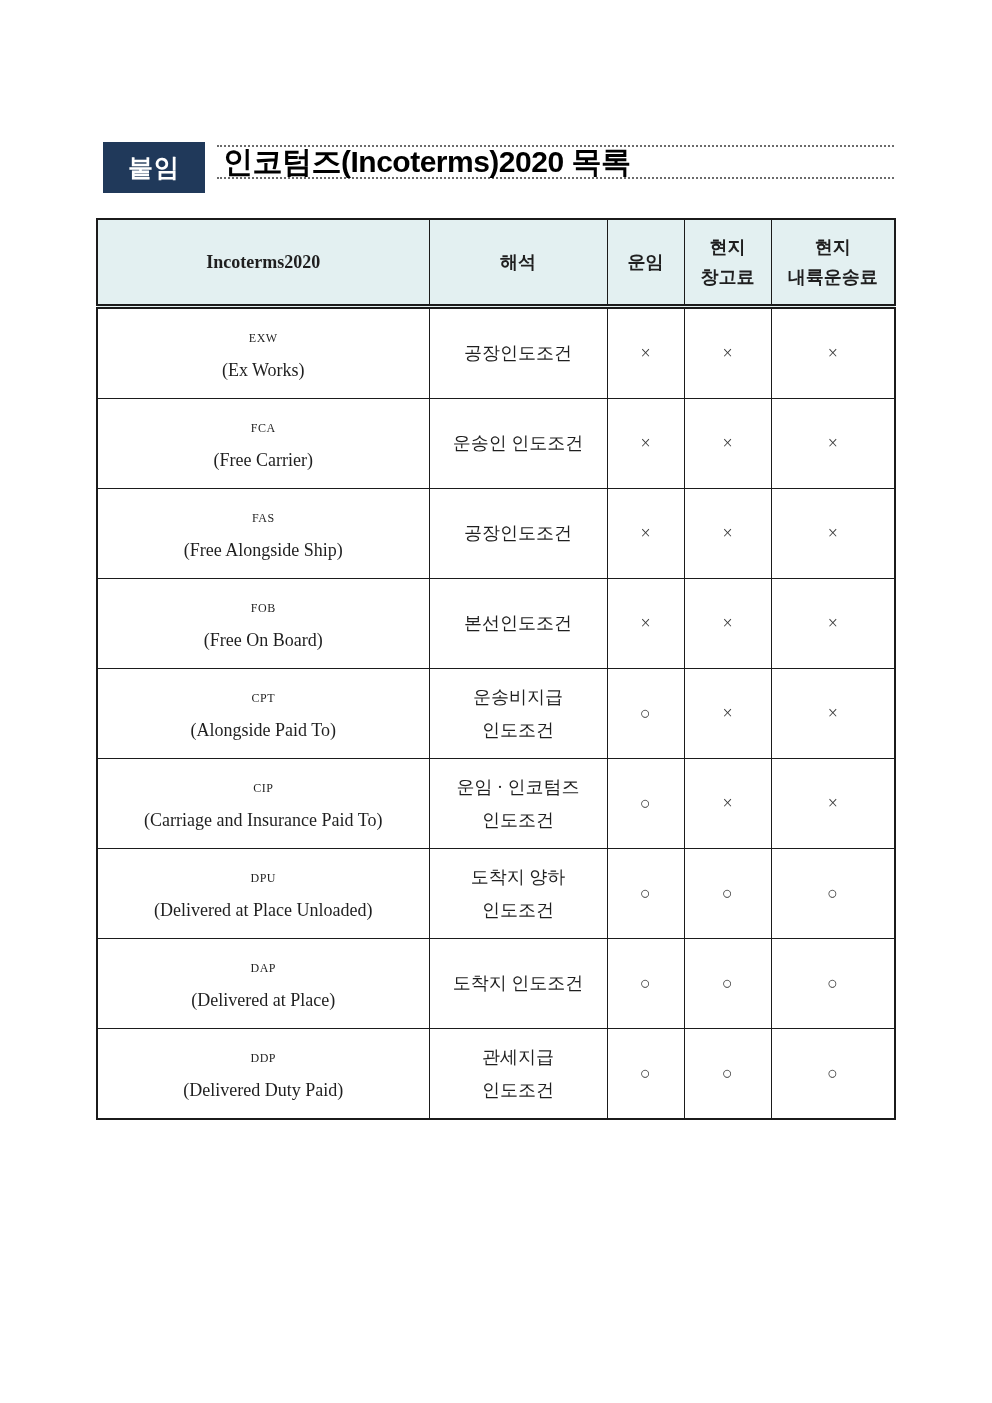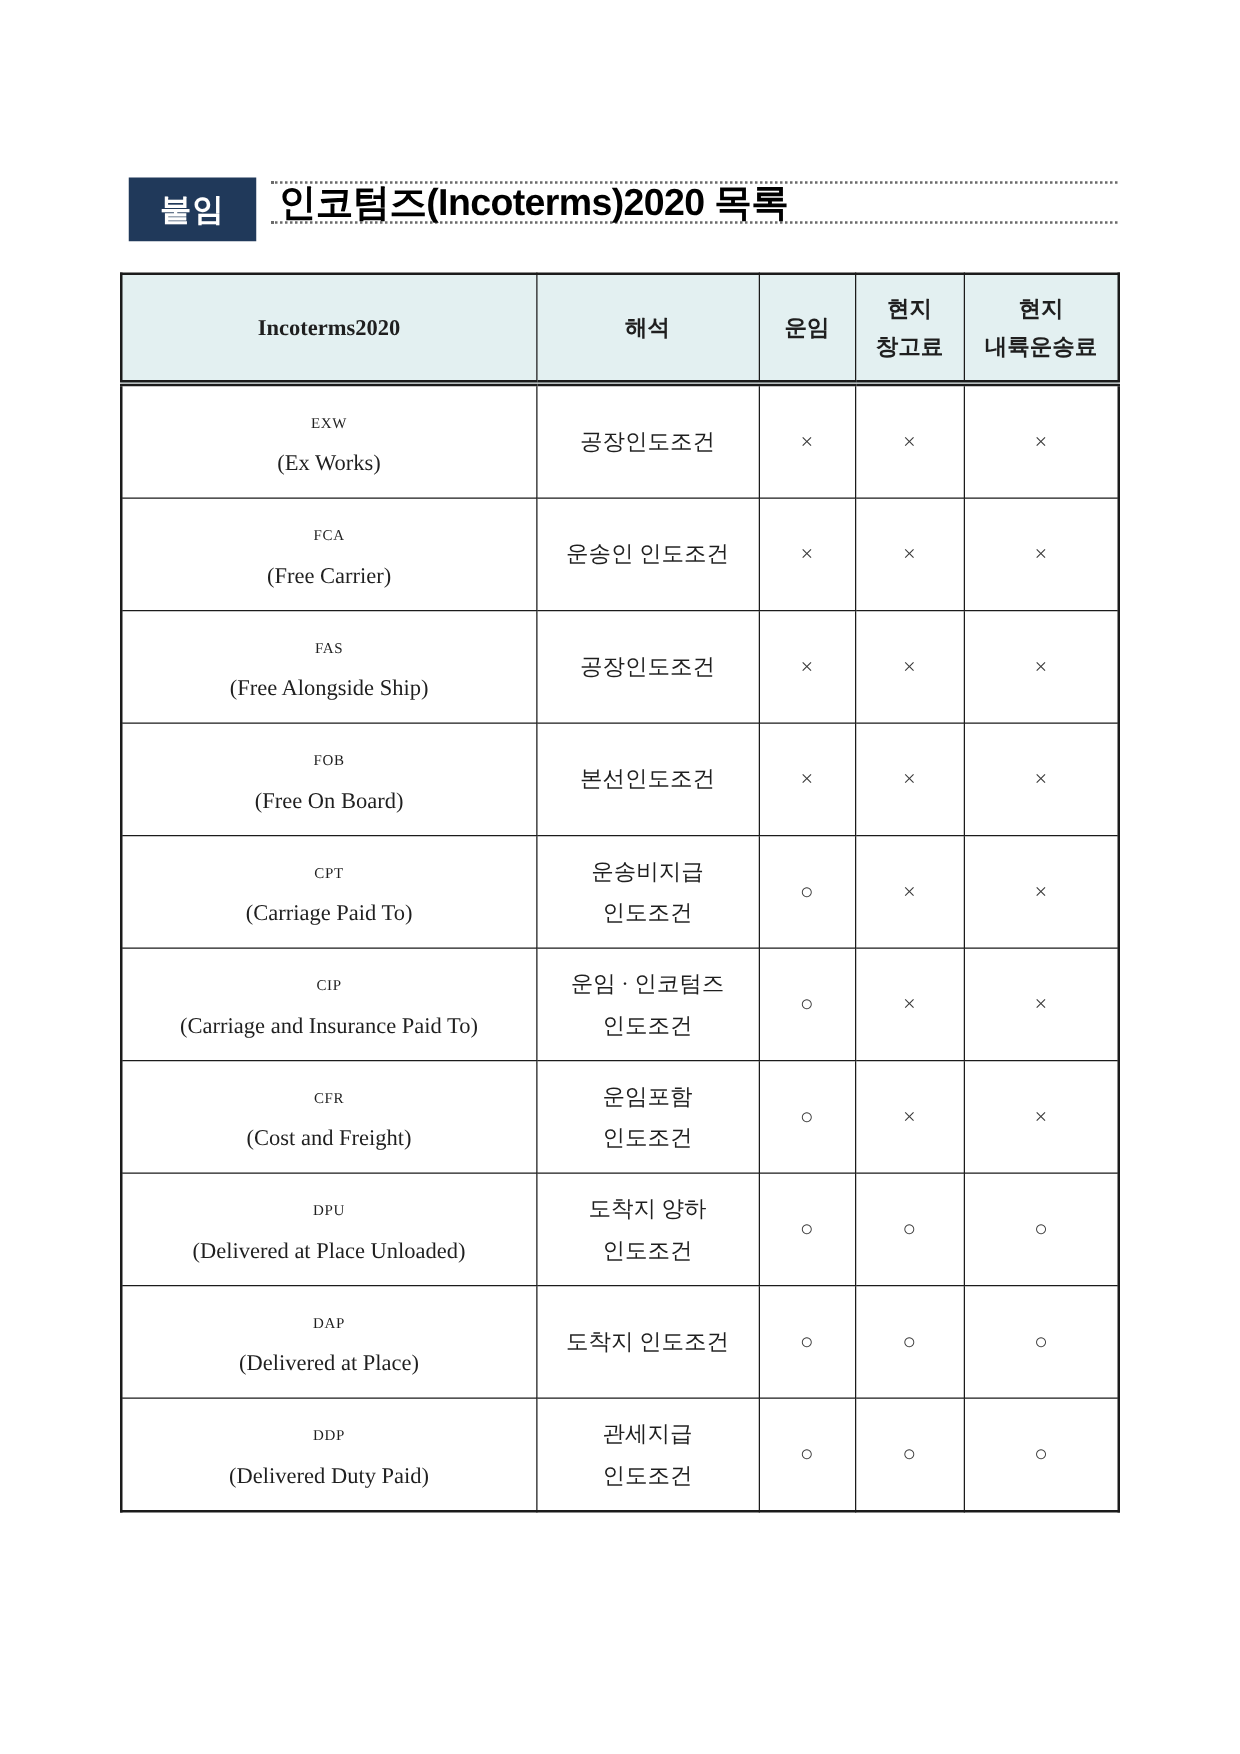--- a/index.html
+++ b/index.html
@@ -200,21 +200,21 @@
 
       </td>
       <td class="cell-mark">×</td>
       <td class="cell-mark">×</td>
       <td class="cell-mark">×</td>
     </tr>
 
     <tr>
       <td class="cell-name">
         <div class="code">CPT</div>
-        <div class="eng">(Carriage Paid To)</div>
+        <div class="eng">(Alongside Paid To)</div>
       </td>
       <td class="cell-desc">
         <div>운송비지급</div>
         <div>인도조건</div>
       </td>
       <td class="cell-mark">○</td>
       <td class="cell-mark">×</td>
       <td class="cell-mark">×</td>
     </tr>
 
@@ -225,33 +225,20 @@
       </td>
       <td class="cell-desc">
         <div>운임 · 인코텀즈</div>
         <div>인도조건</div>
       </td>
       <td class="cell-mark">○</td>
       <td class="cell-mark">×</td>
       <td class="cell-mark">×</td>
     </tr>
 
-    <tr>
-      <td class="cell-name">
-        <div class="code">CFR</div>
-        <div class="eng">(Cost and Freight)</div>
-      </td>
-      <td class="cell-desc">
-        <div>운임포함</div>
-        <div>인도조건</div>
-      </td>
-      <td class="cell-mark">○</td>
-      <td class="cell-mark">×</td>
-      <td class="cell-mark">×</td>
-    </tr>
 
 
     <tr>
       <td class="cell-name">
         <div class="code">DPU</div>
         <div class="eng">(Delivered at Place Unloaded)</div>
       </td>
       <td class="cell-desc">
         <div>도착지 양하</div>
         <div>인도조건</div>

